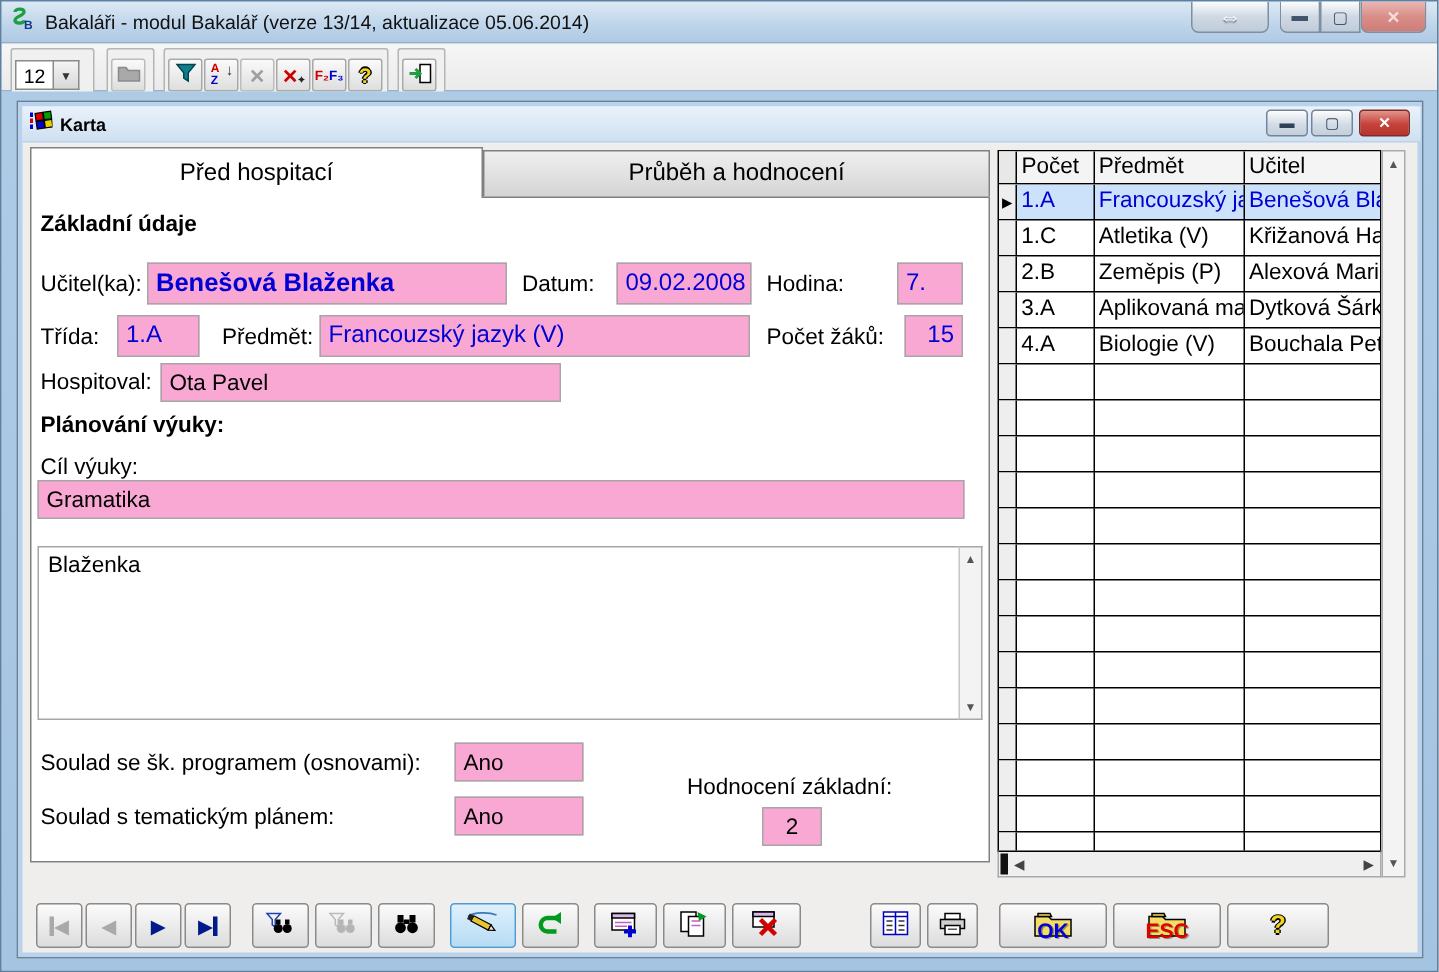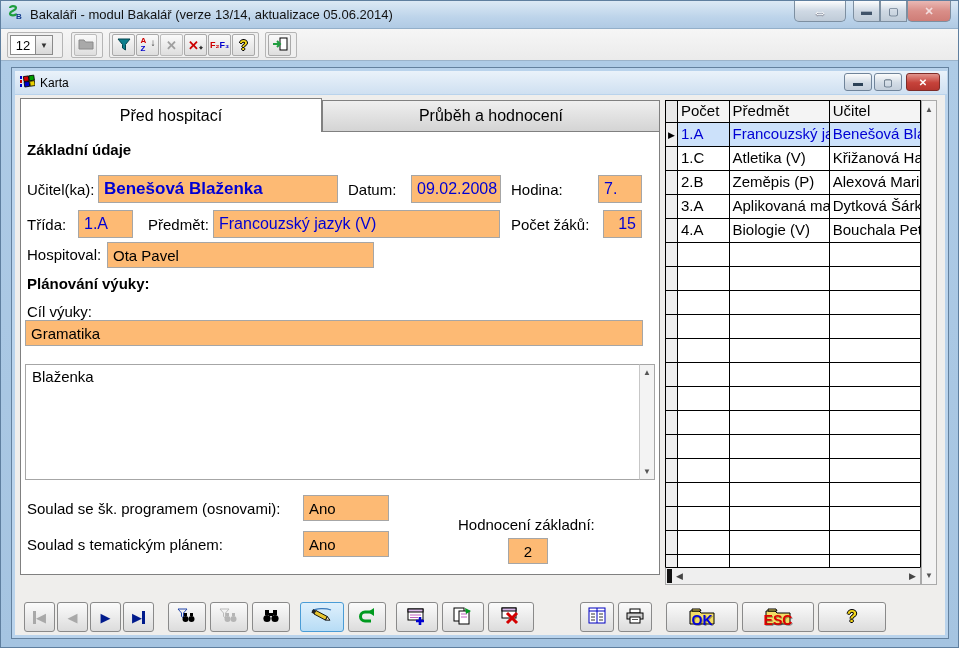--- a/index.html
+++ b/index.html
@@ -32,21 +32,21 @@
   .tb-btn.max  { left:879px; width:27px; border-radius:0; }
   .tb-btn.close{ left:906px; width:44px; border-radius:0 0 5px 5px;
     background:linear-gradient(#e9b8b4,#d98e88 50%,#cf7d77); color:#f3dddd; font-weight:bold; }
   
   .toolbar {
     position:absolute; left:0; top:28px; width:959px; height:32px;
     background:linear-gradient(#f6f6f6,#ebebeb);
     border-bottom:1px solid #9bb3ca;
   }
   .tgroup {
-    position:absolute; top:3px; height:26px;
+    position:absolute; top:3px; height:36px;
     border:1px solid #b5b5b5; border-radius:2px;
     background:#f0f0f0; display:flex; align-items:center; padding:0 2px; gap:1px;
   }
   .tbtn {
     width:23px; height:22px; display:flex; align-items:center; justify-content:center;
     background:linear-gradient(#fafafa,#dedede); border:1px solid #a9a9a9; border-radius:2px;
     font-size:11px;
   }
   .tbtn.flat { border-color:#bcbcbc; }
   .combo { display:flex; align-items:center; }
@@ -67,21 +67,21 @@
     border:1px solid #64819e;
     box-shadow:inset 0 0 0 3px #b9d3ec;
     background:#efeeec;
   }
   .karta-titlebar {
     position:absolute; left:3px; top:3px; width:932px; height:24px;
     background:linear-gradient(#eaf2fa,#cfe0f1);
     display:flex; align-items:center; padding-left:5px;
     border-bottom:1px solid #b9d3ec;
   }
-  .karta-titlebar .karta-title { font-size:12px; color:#000; margin-left:5px; }
+  .karta-titlebar .karta-title { font-size:12px; color:#000; margin-left:5px;font-weight:bold; }
   .kw-btn {
     position:absolute; top:5px; height:18px; width:28px;
     background:linear-gradient(#fcfcfc,#d3dce6 55%,#c4cfdb);
     border:1px solid #70849a; border-radius:3px;
     display:flex; align-items:center; justify-content:center;
     font-size:10px; color:#2d4257;
   }
   .kw-btn.kmin { right:76px; }
   .kw-btn.kmax { right:46px; }
   .kw-btn.kclose { right:8px; width:34px;
@@ -98,21 +98,21 @@
   .tab.inactive { left:310px; width:338px; height:32px; top:32px;
     background:linear-gradient(#efefef,#d4d4d4); z-index:1; }
   
   .form-panel {
     position:absolute; left:8px; top:63px; width:640px; height:444px;
     background:#fff; border:1px solid #808080; z-index:2;
   }
   .lbl { position:absolute; font-size:15px; color:#000; white-space:nowrap; }
   .heading { position:absolute; font-size:15px; font-weight:bold; color:#000; white-space:nowrap; }
   .field {
-    position:absolute; background:#fdba74; border:1px solid #a6a6a6;
+    position:absolute; background:#f9a8d4; border:1px solid #a6a6a6;
     font-size:15px; color:#000; display:flex; align-items:center;
     padding:12px 5px; white-space:nowrap; overflow:hidden;
   }
   .field.blue { color:#0000d4; }
   .field.big { font-size:17px; font-weight:bold; }
   .textarea-box {
     position:absolute; left:4px; top:232px; width:618px; height:116px;
     background:#fff; border:1px solid #a6a6a6; font-size:15px; padding:3px 6px;
   }
   .ta-scroll {

